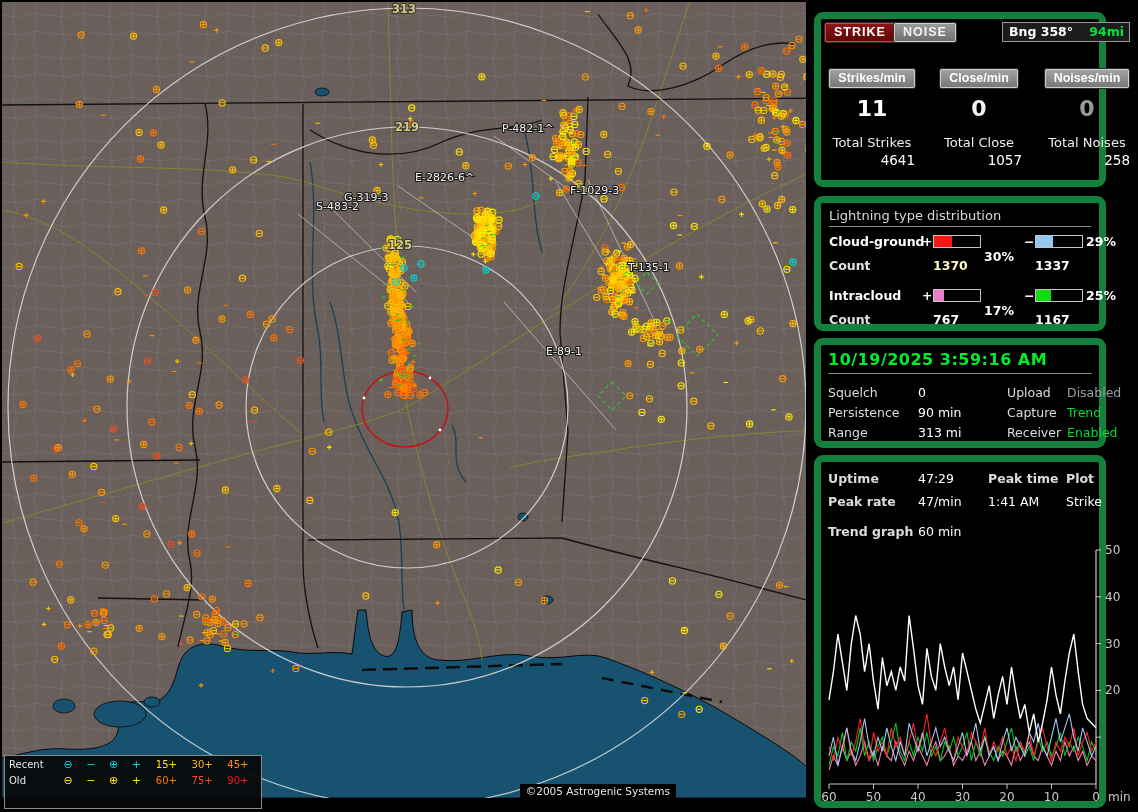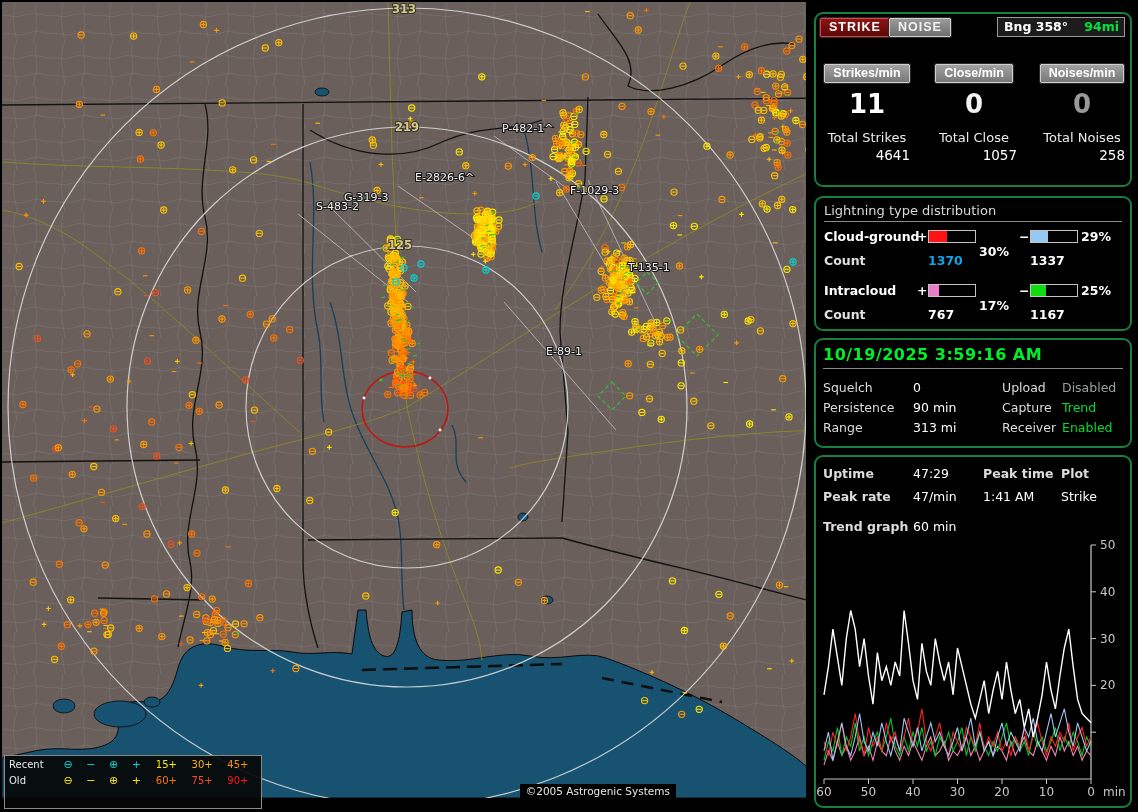--- a/index.html
+++ b/index.html
@@ -9,37 +9,37 @@
   #map{position:absolute;left:2px;top:2px;width:708px;height:808px;background:#000;}
   #map svg{display:block}
   #legendbox{position:absolute;left:2px;top:753px;width:256px;height:52px;
     background:rgba(8,8,8,.93);border:1px solid #8a8a8a;color:#e8e8e8;font-size:10px;line-height:15px;}
   .lg-row{display:flex;align-items:center;height:16px;padding-left:4px;white-space:nowrap;}
   .lg-c0{width:48px} .lg-s{width:23px;text-align:center;font-size:11px} .lg-a{width:34px;text-align:left;padding-left:2px}
   .lg-title{padding-left:6px}
   #copyright{position:absolute;right:34px;top:782px;background:#000;color:#e6e6e6;
     font-size:10.5px;padding:1px 6px 2px 6px;}
   
-  .pbox{position:absolute;left:814px;width:318px;background:#000;border:2px solid #15803d;
+  .pbox{position:absolute;left:814px;width:292px;background:#000;border:7px solid #15803d;
     border-radius:9px;box-sizing:border-box;color:#e8e8e8;}
   #box-counters{top:12px;height:175px;}
   #box-dist{top:196px;height:135px;}
   #box-status{top:338px;height:110px;}
   #box-session{top:455px;height:353px;}
   .abs{position:absolute;}
   .btn{display:inline-block;background:linear-gradient(#a2a2a2,#787878);border:1px solid #cfcfcf;
     outline:1px solid #2a2a2a;color:#fff;font-size:12.5px;font-weight:bold;text-align:center;
     padding:1px 8px 2px 8px;border-radius:1px;}
   .btn-strike{background:linear-gradient(#8c1414,#5e0808);border-color:#d04848;color:#fff;letter-spacing:1px;}
   .btn-noise{background:linear-gradient(#9a9a9a,#6e6e6e);color:#f2f2f2;letter-spacing:1px;}
   .bngbox{position:absolute;left:181px;top:3px;width:126px;height:18px;background:#1c1c1c;
     border:1px solid #9a9a9a;font-size:12.5px;font-weight:bold;line-height:17px;}
   .bngbox .b1{color:#fff;padding-left:6px;} .bngbox .b2{color:#00e23c;position:absolute;right:5px;top:0;}
   .ctr-col{position:absolute;top:48px;width:90px;text-align:center;}
-  .ctr-val{font-size:26px;font-weight:bold;margin-top:4px;line-height:34px;}
+  .ctr-val{font-size:22px;font-weight:bold;margin-top:4px;line-height:34px;}
   .ctr-tlabel{font-size:13px;margin-top:9px;color:#ececec;}
   .ctr-tval{font-size:13.5px;color:#fff;text-align:right;padding-right:2px;margin-top:2px;}
   .dist-title{position:absolute;left:8px;right:8px;top:5px;font-size:13px;color:#d8d8d8;
     border-bottom:1px solid #8a8a8a;padding-bottom:3px;}
   .drow{position:absolute;left:0;width:100%;height:16px;font-size:12.5px;font-weight:bold;color:#fff;}
   .drow .lab{position:absolute;left:8px;}
   .drow .sgn1{position:absolute;left:101px;} .drow .sgn2{position:absolute;left:203px;}
   .bar{position:absolute;top:1px;width:46px;height:11px;border:1px solid #c4c4c4;background:#000;}
   .bar i{display:block;height:100%;}
   .bar1{left:112px} .bar2{left:214px}
@@ -2346,21 +2346,21 @@
         </span>
       <span class="pct1">30%</span>
       <span class="sgn2">−</span>
       <span class="bar bar2">
           <i style="width: 37.7%; background: rgb(146, 200, 242);"></i>
         </span>
       <span class="pct2">29%</span>
     </div>
     <div class="drow crow" style="top:55px">
       <span class="lab">Count</span>
-      <span class="cnt1" style="color:#0ea5e9">1370</span>
+      <span class="cnt1" style="color:#fef9c3">1370</span>
       <span class="cnt2" style="color:#fff">1337</span>
     </div>
     <div class="drow" style="top:85px">
       <span class="lab">Intracloud</span>
       <span class="sgn1">+</span>
       <span class="bar bar1">
           <i style="width: 22.1%; background: rgb(236, 126, 200);"></i>
         </span>
       <span class="pct1">17%</span>
       <span class="sgn2">−</span>

